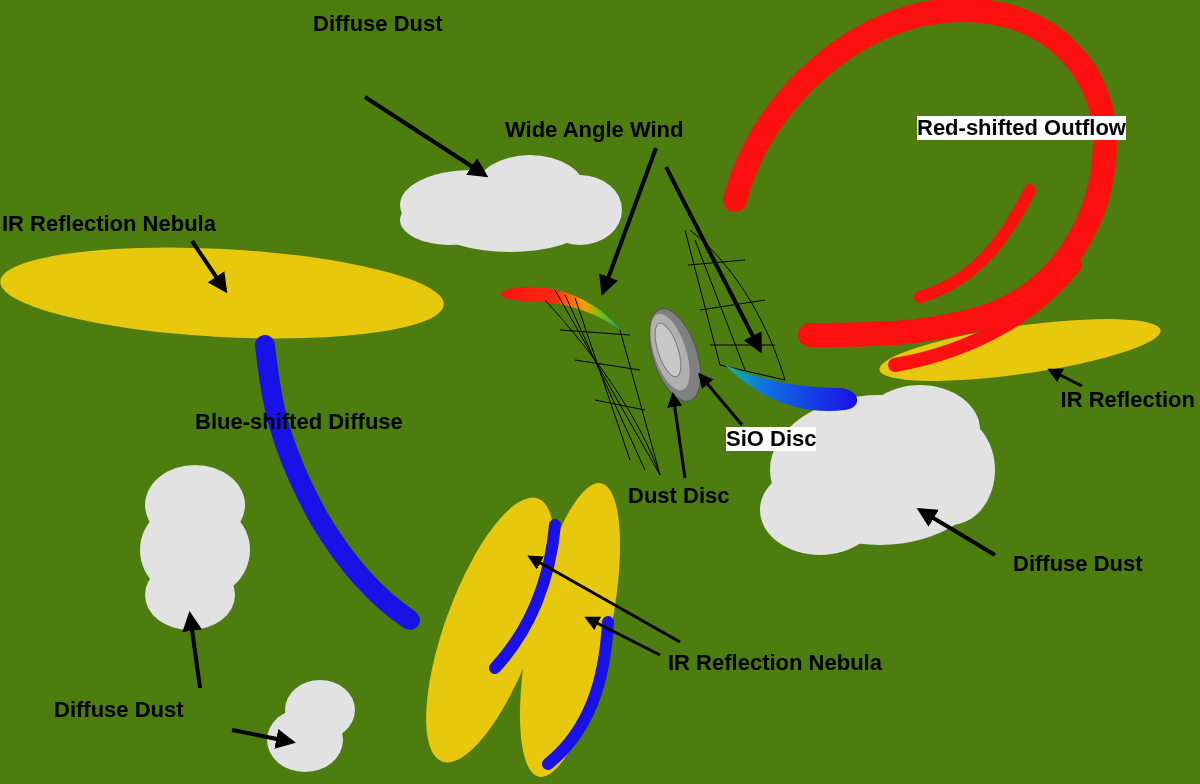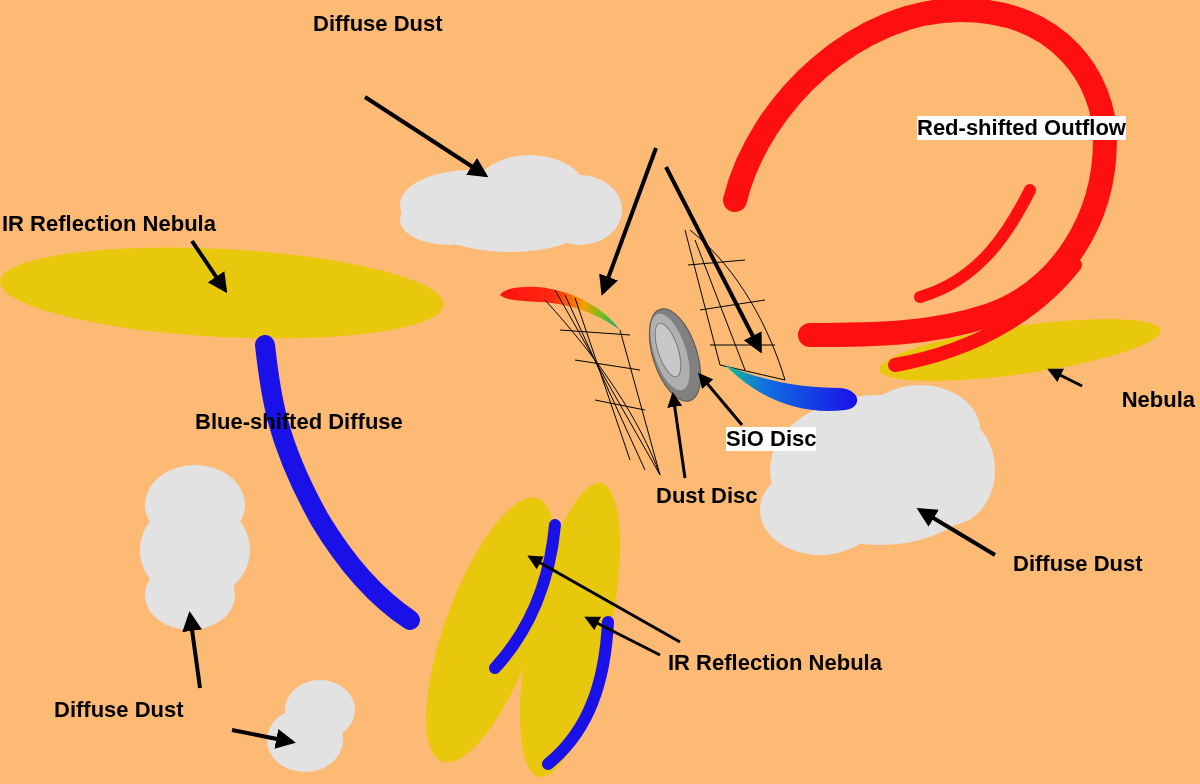--- a/index.html
+++ b/index.html
@@ -1,16 +1,16 @@
 <!DOCTYPE html>
 <html><head>
 <meta charset="utf-8">
 <style>
   html, body { margin:0; padding:0; background:#ffffff; }
-  #stage { position:relative; width:1200px; height:784px; overflow:hidden; background:#fdba74; }
+  #stage { position:relative; width:1200px; height:784px; overflow:hidden; background:#4d7c0f; }
   svg { position:absolute; left:0; top:0; }
   .lbl { position:absolute; font-family:"Liberation Sans", sans-serif; font-weight:bold; font-size:22px; color:#000; white-space:nowrap; line-height:24px; }
   .lbl.right { text-align:right; }
 </style>
 </head>
 <body>
 
 <div id="stage">
 <svg width="1200" height="784" viewBox="0 0 1200 784">
   <defs>
@@ -104,24 +104,25 @@
     <line x1="1082" y1="386" x2="1050" y2="370" stroke-width="3"></line>
     <line x1="995" y1="555" x2="920" y2="510"></line>
     <line x1="680" y1="642" x2="530" y2="557" stroke-width="3"></line>
     <line x1="660" y1="655" x2="587" y2="618" stroke-width="3"></line>
     <line x1="200" y1="688" x2="190" y2="615"></line>
     <line x1="232" y1="730" x2="292" y2="742"></line>
   </g>
 </svg>
 
 <div class="lbl" style="left:313px;top:12px">Diffuse Dust</div>
+<div class="lbl" style="left:505px;top:118px">Wide Angle Wind</div>
 <div class="lbl" style="left:917px;top:116px;background:#fff">Red-shifted Outflow</div>
 <div class="lbl" style="left:2px;top:212px">IR Reflection Nebula</div>
 <div class="lbl" style="left:195px;top:410px">Blue-shifted Diffuse</div>
 <div class="lbl right" style="left:1015px;top:388px;width:180px">
-  <div>Nebula</div>
+  <div>IR Reflection</div>
 </div>
 <div class="lbl" style="left:726px;top:427px;background:#fff">SiO Disc</div>
-<div class="lbl" style="left:656px;top:484px">Dust Disc</div>
+<div class="lbl" style="left:628px;top:484px">Dust Disc</div>
 <div class="lbl" style="left:1013px;top:552px">Diffuse Dust</div>
 <div class="lbl" style="left:668px;top:651px">IR Reflection Nebula</div>
 <div class="lbl" style="left:54px;top:698px">Diffuse Dust</div>
 </div>
 
 </body></html>

